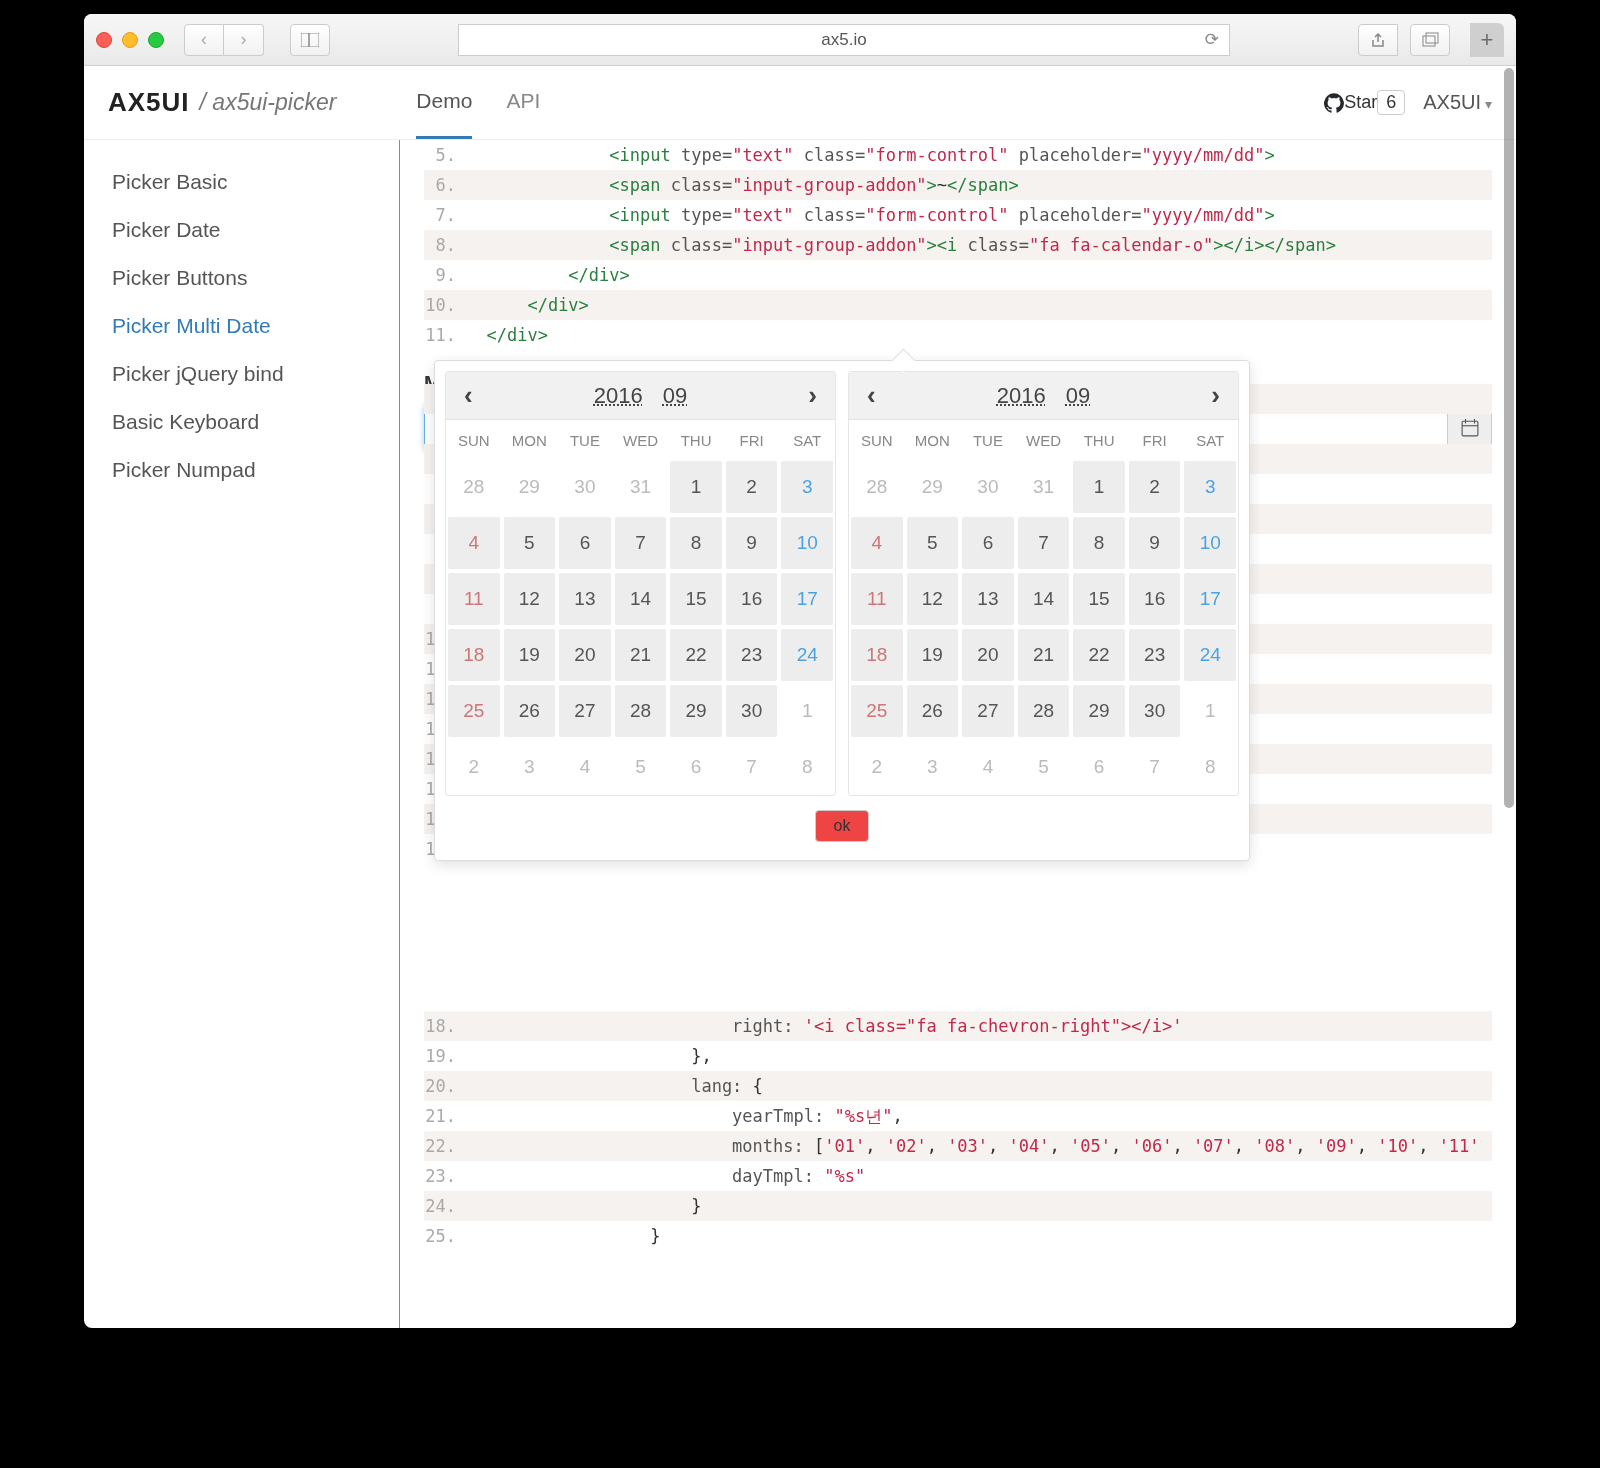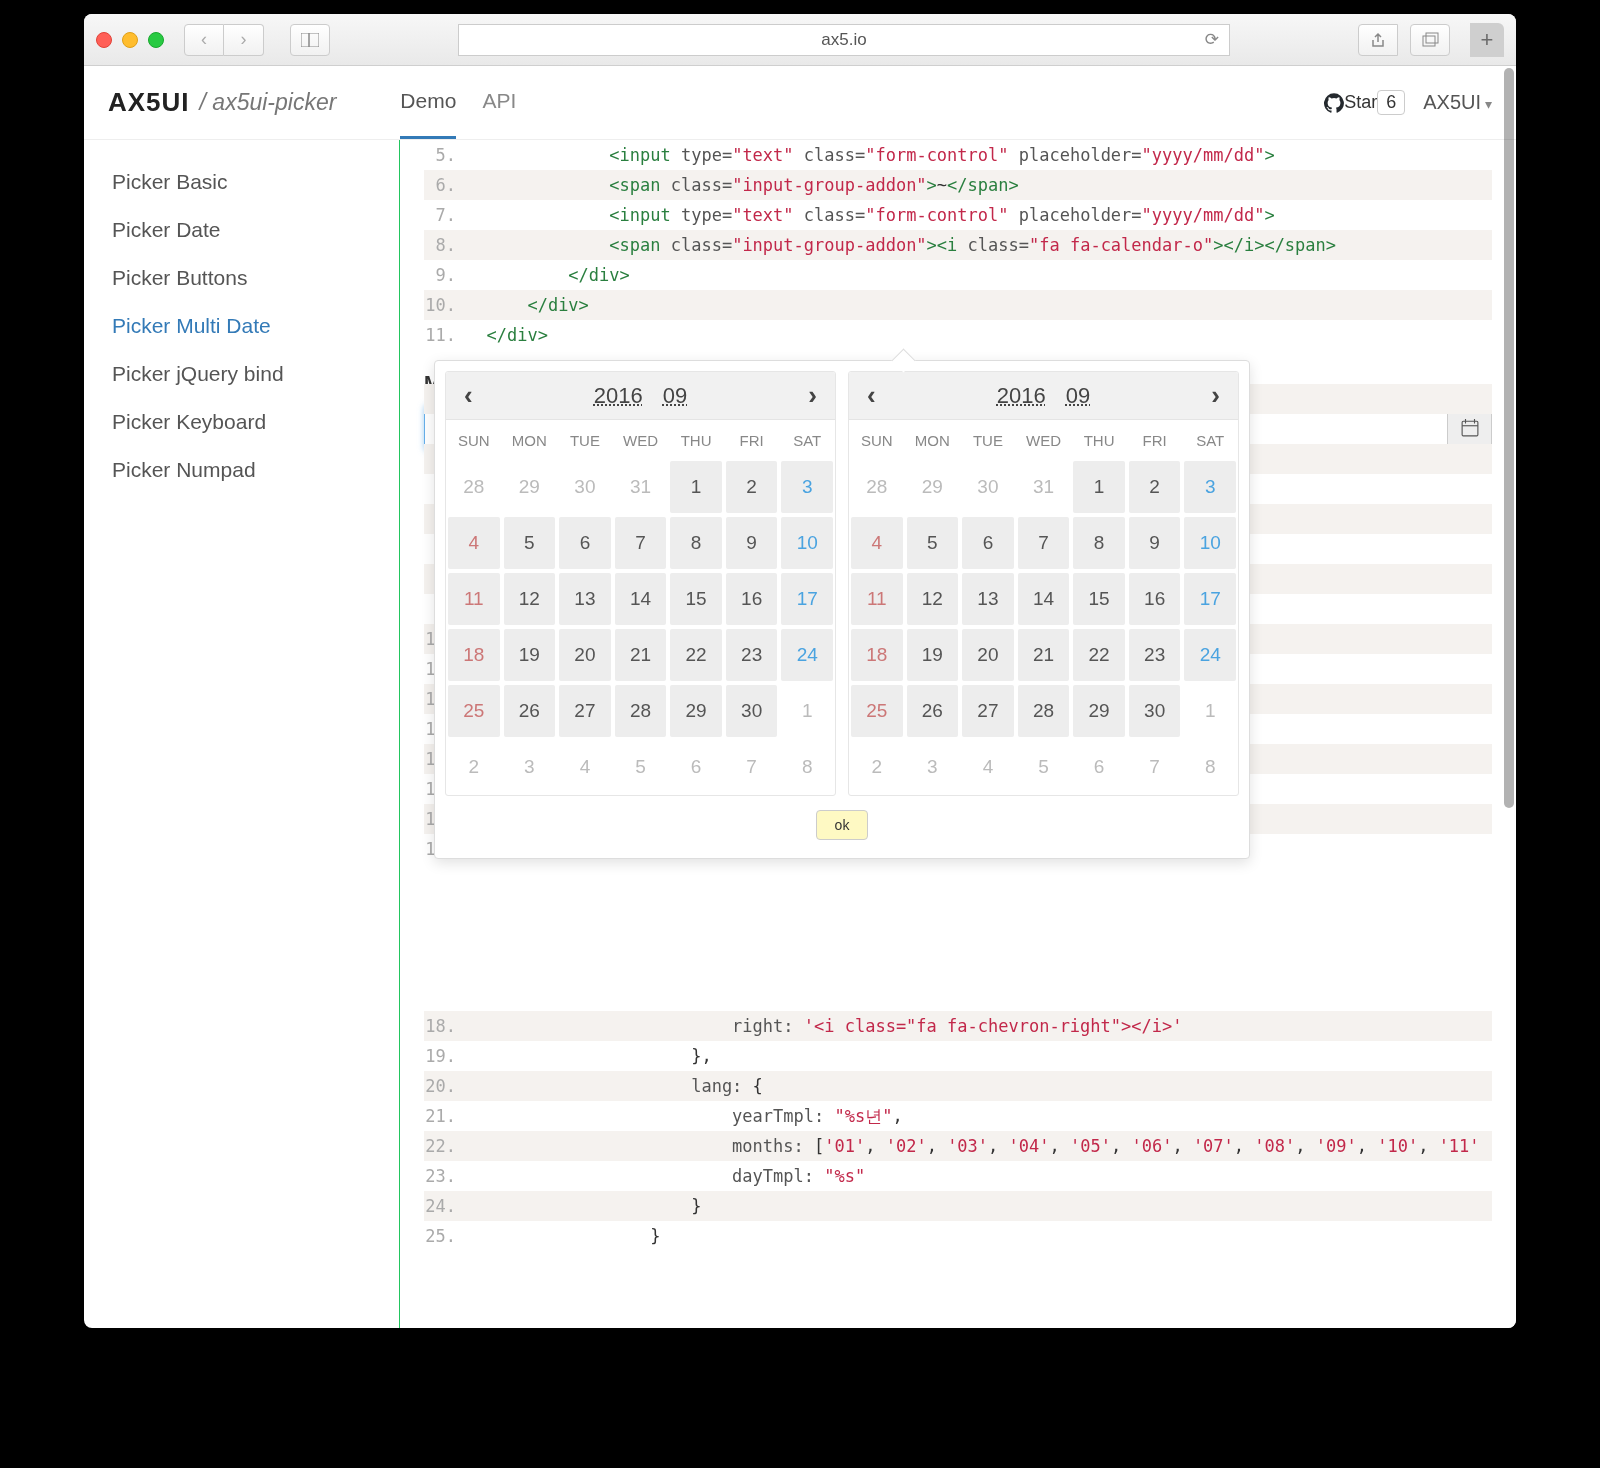--- a/index.html
+++ b/index.html
@@ -80,21 +80,21 @@
   .header-nav {
     height: 74px;
     border-bottom: 1px solid #eee;
     display: flex;
     align-items: center;
     padding: 0 24px;
   }
   .logo { font-size: 26px; font-weight: 300; color: #222; letter-spacing: 1px; }
   .logo strong { font-weight: 700; }
   .logo-sub { font-size: 23px; color: #777; margin-left: 10px; font-style: italic; }
-  .tabs { display: flex; margin-left: 64px; gap: 26px; height: 100%; align-items: center; }
+  .tabs { display: flex; margin-left: 80px; gap: 34px; height: 100%; align-items: center; }
   .tab { font-size: 21px; color: #888; height: 100%; display: flex; align-items: center; border-bottom: 3px solid transparent; }
   .tab.active { color: #555; font-weight: 500; border-bottom-color: #337ab7; }
   .header-right { margin-left: auto; display: flex; align-items: center; gap: 18px; }
   .github-widget { display: flex; align-items: center; gap: 0; font-size: 18px; color: #333; }
   .github-widget .count { border: 1px solid #ccc; border-radius: 4px; padding: 1px 8px; background: #fff; }
   .dropdown-link { font-size: 20px; color: #555; }
   .dropdown-link::after { content: " ▾"; font-size: 14px; color: #888; }
 
   .body { flex: 1; display: flex; overflow: hidden; }
   .sidebar {
@@ -230,22 +230,22 @@
   .cal-day.sun { color: #c77; }
   .cal-day.sat { color: #4aa3e0; }
   .cal-footer {
     display: flex; justify-content: center;
     padding: 14px 0 8px;
   }
   .ok-btn {
     padding: 6px 18px;
     border: 1px solid #ccc;
     border-radius: 4px;
-    background: #fef9c3;
-    font-size: 14px;
+    background: #ef4444;
+    font-size: 16px;
     color: #333;
     cursor: pointer;
   }
 
   
   .vscroll {
     position: absolute;
     right: 2px; top: 54px;
     width: 10px; height: 1254px;
     background: transparent;
@@ -325,21 +325,21 @@
     </div>
 
     <div class="body">
 
       <div class="sidebar" id="sidebar">
           <div class="sidebar-item">Picker Basic</div>
           <div class="sidebar-item">Picker Date</div>
           <div class="sidebar-item">Picker Buttons</div>
           <div class="sidebar-item active">Picker Multi Date</div>
           <div class="sidebar-item">Picker jQuery bind</div>
-          <div class="sidebar-item">Picker Keyboard</div>
+          <div class="sidebar-item">Basic Keyboard</div>
           <div class="sidebar-item">Picker Numpad</div>
         </div>
 
       <div class="main">
         <div class="main-inner">
           <div class="code-block" id="code-top">
               <div class="code-line">
                 <span class="ln">5.</span>
                 <span class="cc">              <span class="p-tag">&lt;input </span><span class="p-attr">type=</span><span class="p-str">"text"</span><span class="p-attr"> class=</span><span class="p-str">"form-control"</span><span class="p-attr"> placeholder=</span><span class="p-str">"yyyy/mm/dd"</span><span class="p-tag">&gt;</span></span>
               </div>

